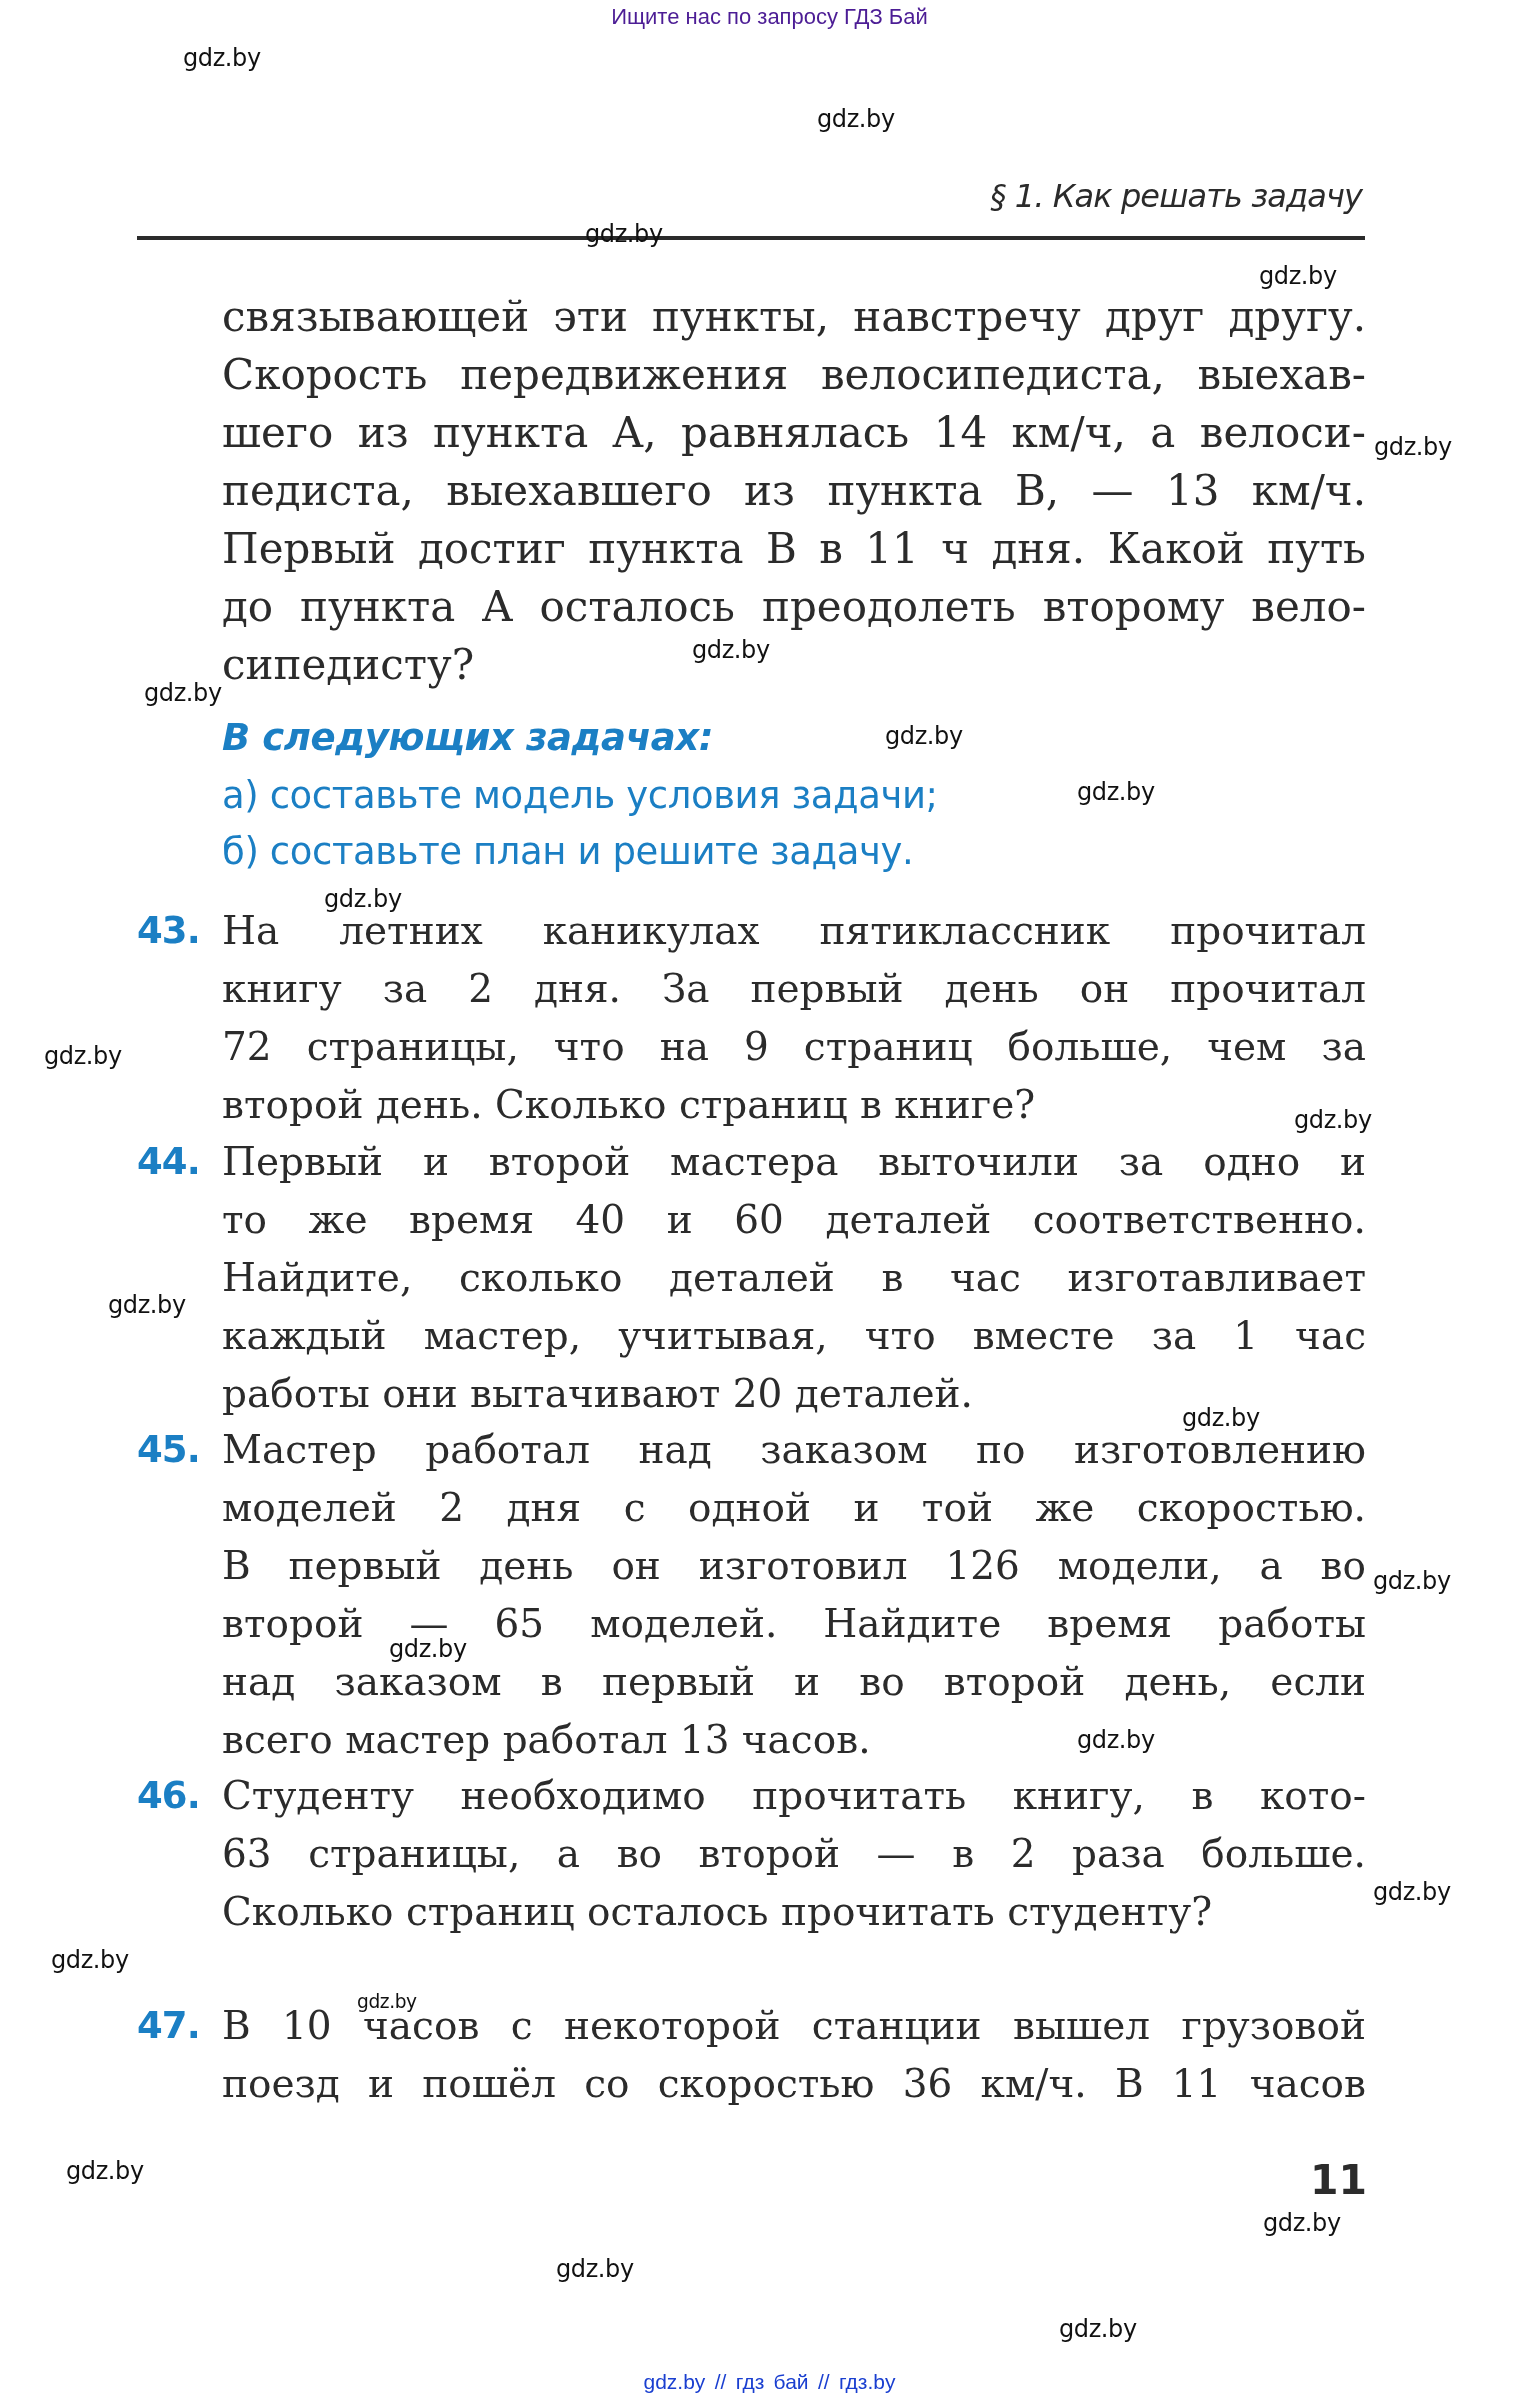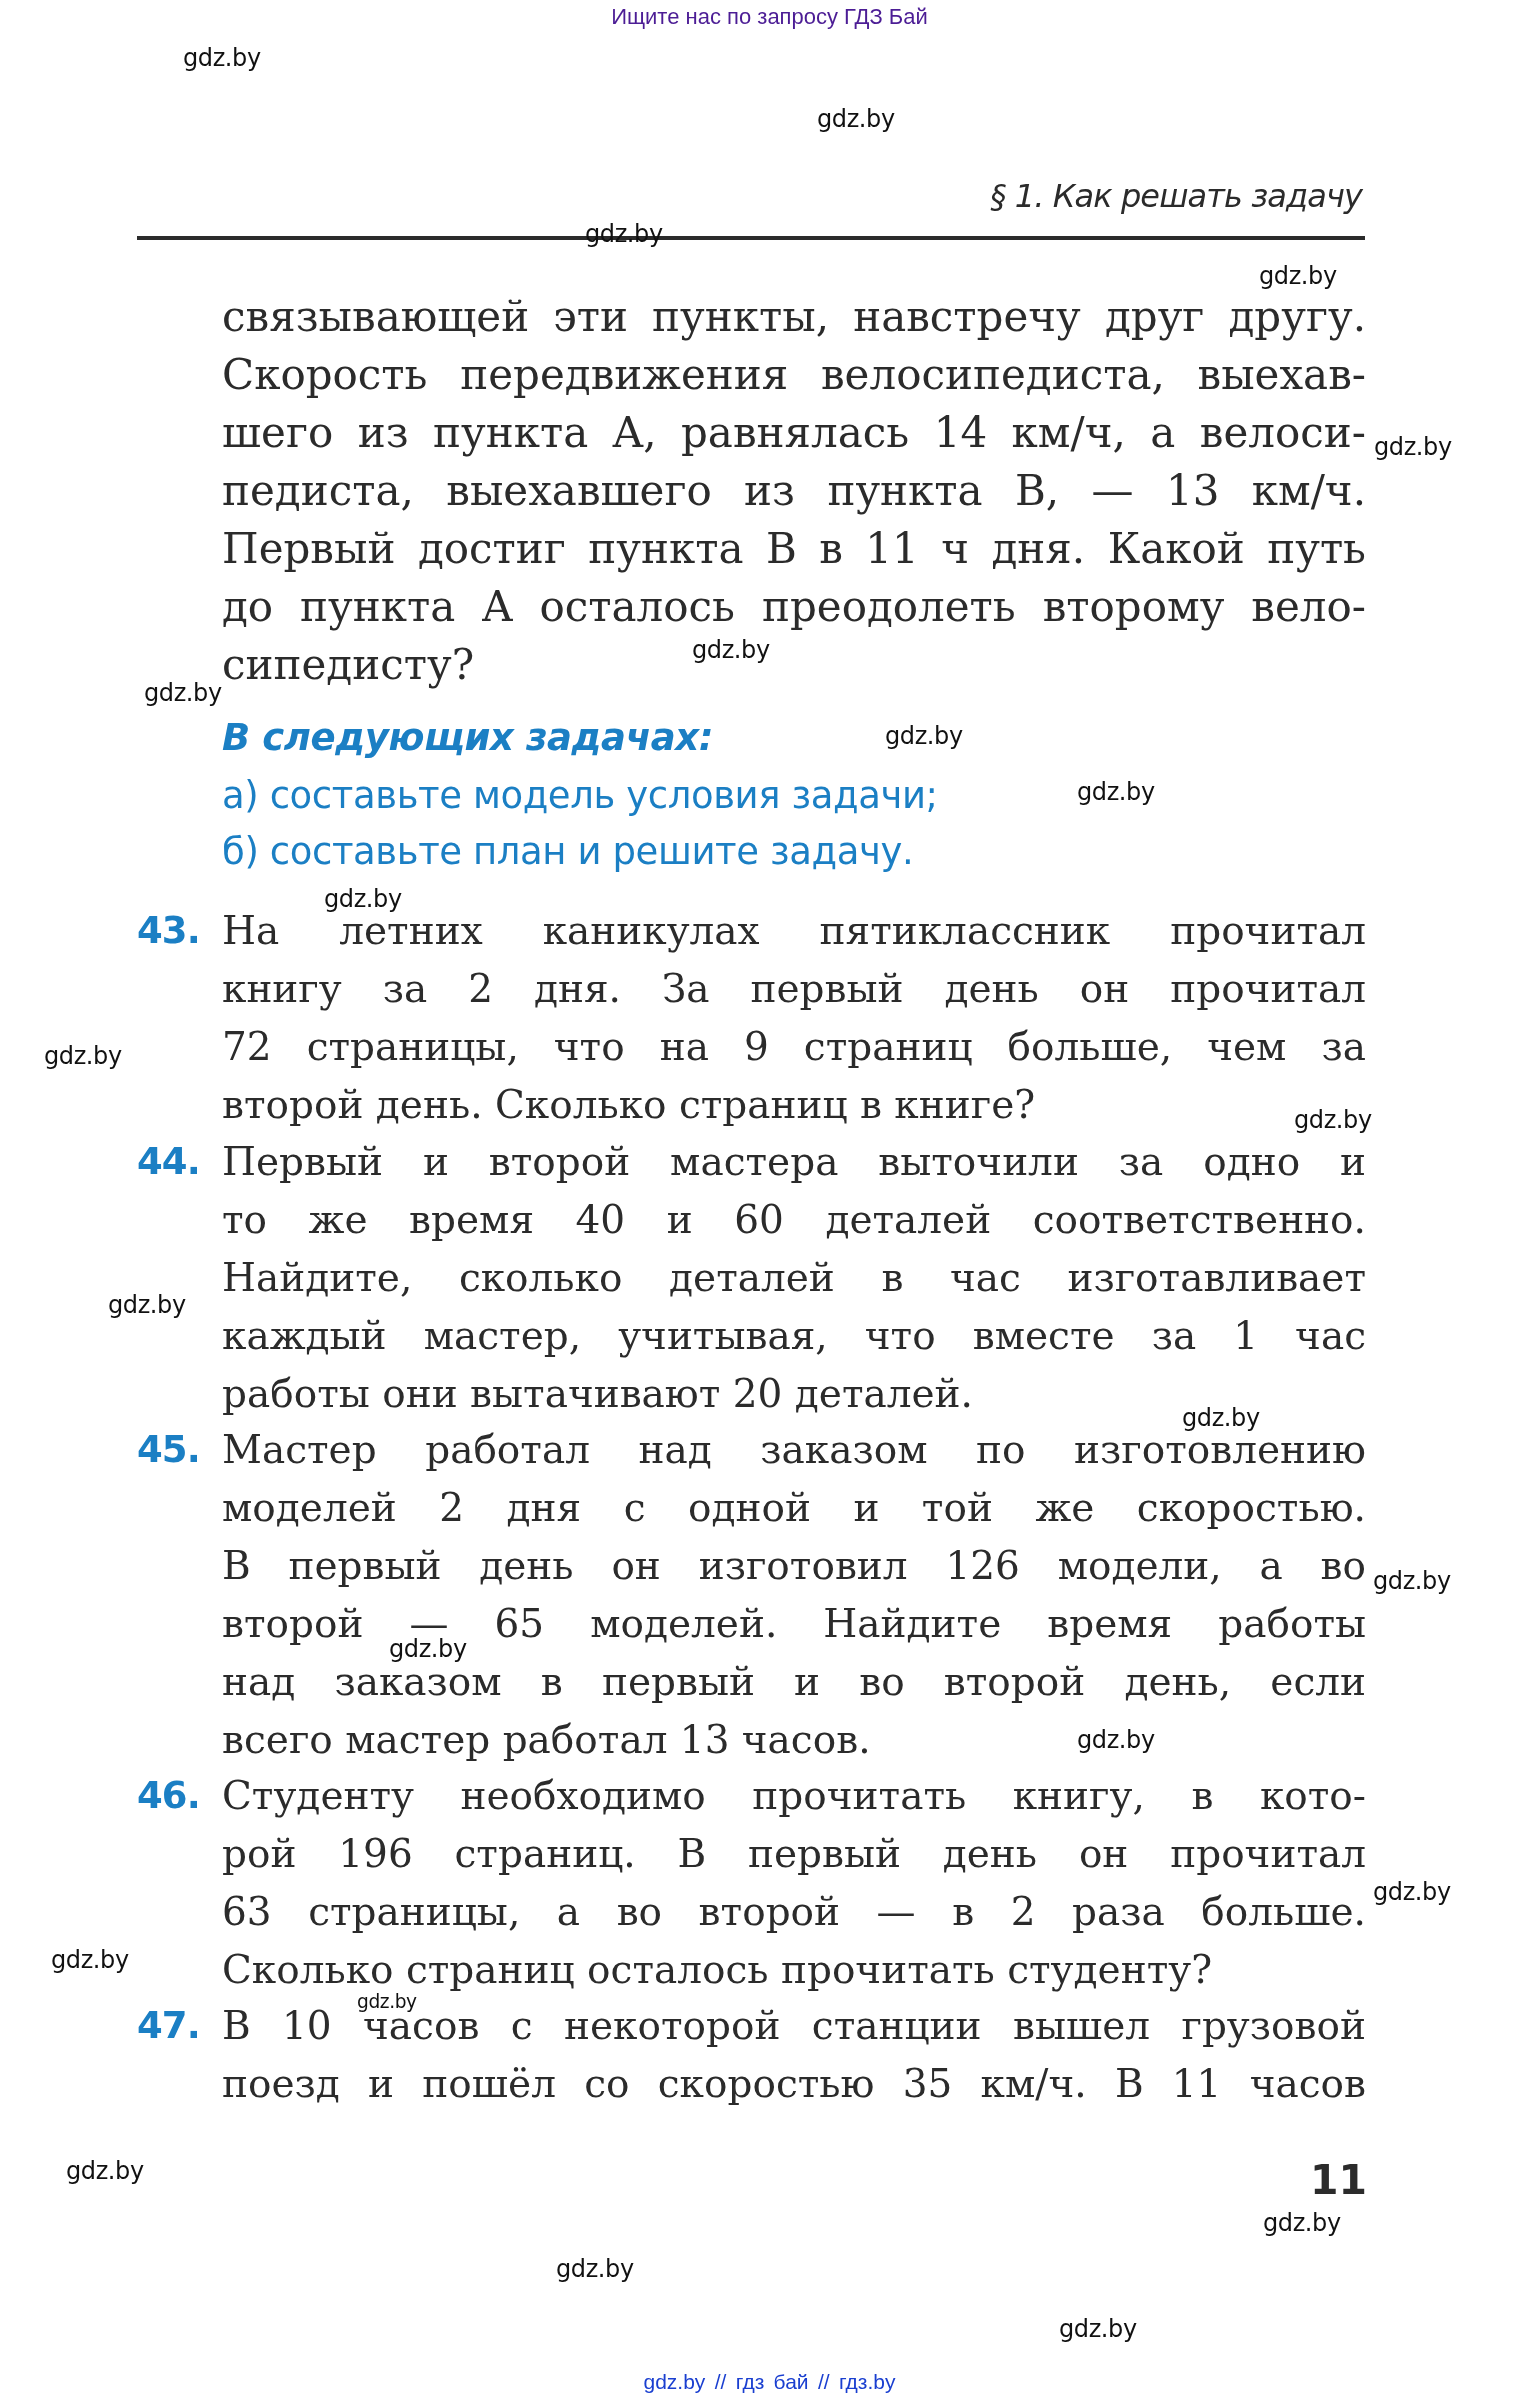--- a/index.html
+++ b/index.html
@@ -104,31 +104,30 @@
     <div class="line j">второй — 65 моделей. Найдите время работы</div>
     <div class="line j">над заказом в первый и во второй день, если</div>
     <div class="line l">всего мастер работал 13 часов.</div>
   </div>
 </div>
 
 <div class="problem" style="top:1767px;">
   <div class="pnum">46.</div>
   <div class="pbody">
     <div class="line j">Студенту необходимо прочитать книгу, в кото-</div>
-    <div class="line j">рой 196 страниц. В первый день он прочитал</div>
     <div class="line j">63 страницы, а во второй — в 2 раза больше.</div>
     <div class="line l">Сколько страниц осталось прочитать студенту?</div>
   </div>
 </div>
 
 <div class="problem" style="top:1997px;">
   <div class="pnum">47.</div>
   <div class="pbody">
     <div class="line j">В 10 часов с некоторой станции вышел грузовой</div>
-    <div class="line j">поезд и пошёл со скоростью 35 км/ч. В 11 часов</div>
+    <div class="line j">поезд и пошёл со скоростью 36 км/ч. В 11 часов</div>
   </div>
 </div>
 
 <div class="page-number">11</div>
 
 <div class="wm" style="left:183px; top:44px;">gdz.by</div>
 <div class="wm" style="left:817px; top:105px;">gdz.by</div>
 <div class="wm" style="left:585px; top:220px;">gdz.by</div>
 <div class="wm" style="left:1259px; top:262px;">gdz.by</div>
 <div class="wm" style="left:1374px; top:433px;">gdz.by</div>

